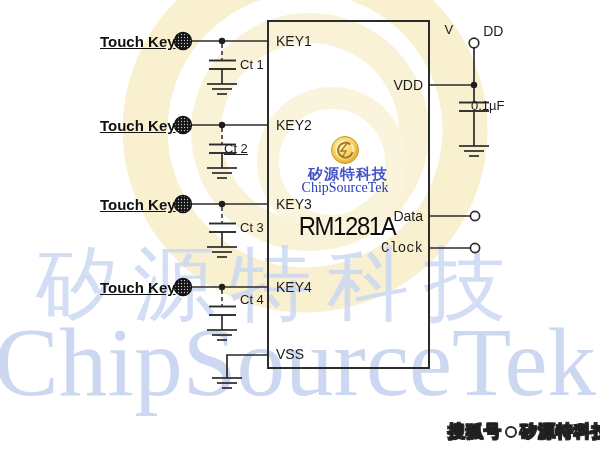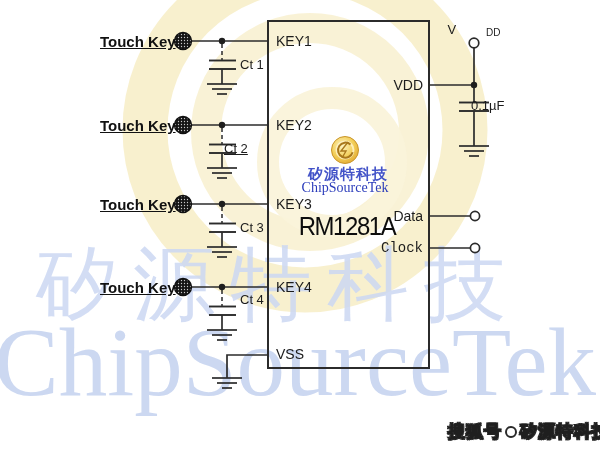--- a/index.html
+++ b/index.html
@@ -22,21 +22,21 @@
   }
 
   
   .lbl{position:absolute;line-height:1.15;white-space:nowrap;}
   .touchkey{font-size:15px;font-weight:bold;color:#111;text-decoration:underline;}
   .pin{font-size:14px;color:#1c1c1c;}
   .pin-r{text-align:right;}
   .ctlab{font-size:13px;color:#1c1c1c;}
   .capval{font-size:13px;color:#1c1c1c;}
   .railv{font-size:13px;color:#1c1c1c;}
-  .railv .sub{font-size:10px;vertical-align:-2px;letter-spacing:0;padding-left:30px;}
+  .railv .sub{font-size:14px;vertical-align:-2px;letter-spacing:0;padding-left:30px;}
   .partno{
     font-size:26px;letter-spacing:-1.5px;color:#0d0d0d;
     transform:translateX(-50%) scaleX(.92);transform-origin:center;
   }
   .brand-cn{font-size:15px;font-weight:bold;color:#4353c8;transform:translateX(-50%);letter-spacing:1px;}
   .brand-en{font-size:14px;color:#2b3cbb;font-family:"Liberation Serif",serif;transform:translateX(-50%);}
 
   .caption{
     left:118px;top:411px;font-size:16.5px;letter-spacing:1.5px;color:#3a3a3a;
     font-family:"Liberation Serif",serif;

